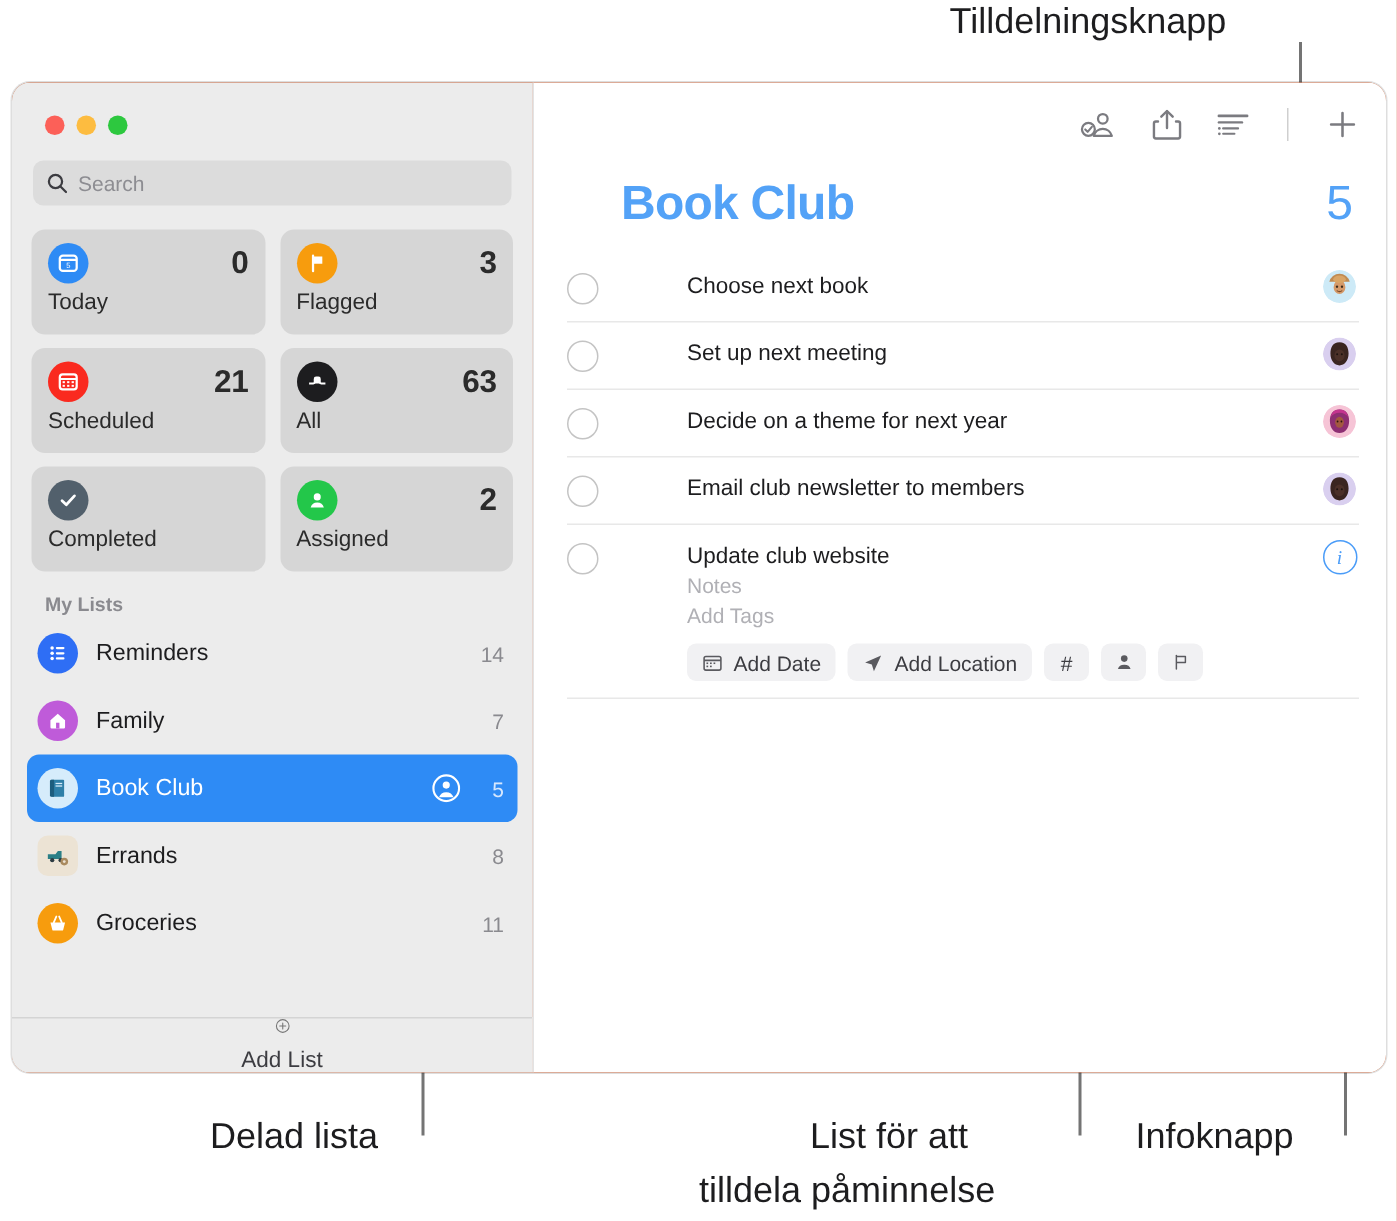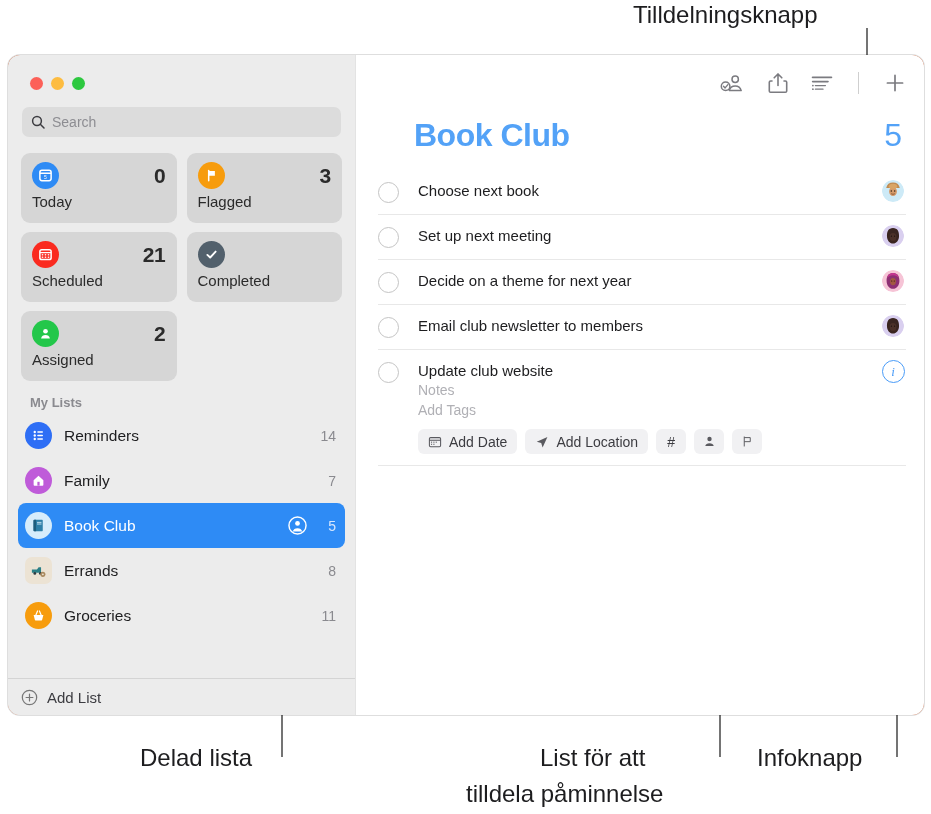--- a/index.html
+++ b/index.html
@@ -128,20 +128,21 @@
   .shared-badge { margin-right: 9px; display: flex; }
 
   .addlist-bar {
     height: 36px;
     background: #ececec;
     border-top: 1px solid #d4d4d4;
     display: flex;
     align-items: center;
     gap: 9px;
     padding-left: 13px;
+    flex-direction: column;
   }
   .addlist-text { font-size: 15px; color: #3c3c41; }
 
   
   .main {
     flex: 1;
     background: #ffffff;
     position: relative;
     border-left: 1px solid #e3e3e3;
   }
@@ -166,20 +167,21 @@
   .title-count { font-size: 32px; font-weight: normal; color: #53a2f7; }
 
   .reminders { margin-top: 16px; padding-left: 22px; padding-right: 18px; }
   .rem-row {
     display: flex;
     align-items: flex-start;
     border-bottom: 1px solid #e8e8e8;
     min-height: 45px;
     padding-top: 11px;
     box-sizing: border-box;
+    gap: 40px;
   }
   .rem-row:first-child { border-top: none; }
   .circle {
     width: 19px; height: 19px; border-radius: 50%;
     border: 1.5px solid #c4c4c4; flex: none;
     margin-top: 1px;
   }
   .rem-body { flex: 1; margin-left: 19px; padding-bottom: 11px; }
   .rem-title { font-size: 15px; color: #1d1d1f; line-height: 19px; }
   .rem-sub { font-size: 14px; color: #b0b0b5; line-height: 20px; }
@@ -284,20 +286,31 @@
                     <rect x="7.2" y="10.2" width="1.6" height="1.4"></rect>
                   <rect x="10.4" y="10.2" width="1.6" height="1.4"></rect>
                 </g>
               </svg>
             </div>
             <span class="smart-count">21</span>
           </div>
           <div class="smart-label">Scheduled</div>
         </div>
 
+        <div class="smart-card">
+          <div class="smart-top">
+            <div class="smart-icon" style="background:#1d1d1f;">
+              <svg width="15" height="15" viewBox="0 0 16 16">
+                <path d="M2.2 9.2 h3 a1 1 0 0 0 1 -1 V6 a1 1 0 0 1 1 -1 h1.6 a1 1 0 0 1 1 1 v2.2 a1 1 0 0 0 1 1 h3" fill="#fff" stroke="#fff" stroke-width="1.4" stroke-linejoin="round"></path>
+              </svg>
+            </div>
+            <span class="smart-count">63</span>
+          </div>
+          <div class="smart-label">All</div>
+        </div>
 
         <div class="smart-card">
           <div class="smart-top">
             <div class="smart-icon" style="background:#52606c;">
               <svg width="15" height="15" viewBox="0 0 16 16">
                 <path d="M3.6 8.4 L6.6 11.2 L12.4 4.9" fill="none" stroke="#fff" stroke-width="2" stroke-linecap="round" stroke-linejoin="round"></path>
               </svg>
             </div>
             <span class="smart-count"></span>
           </div>

